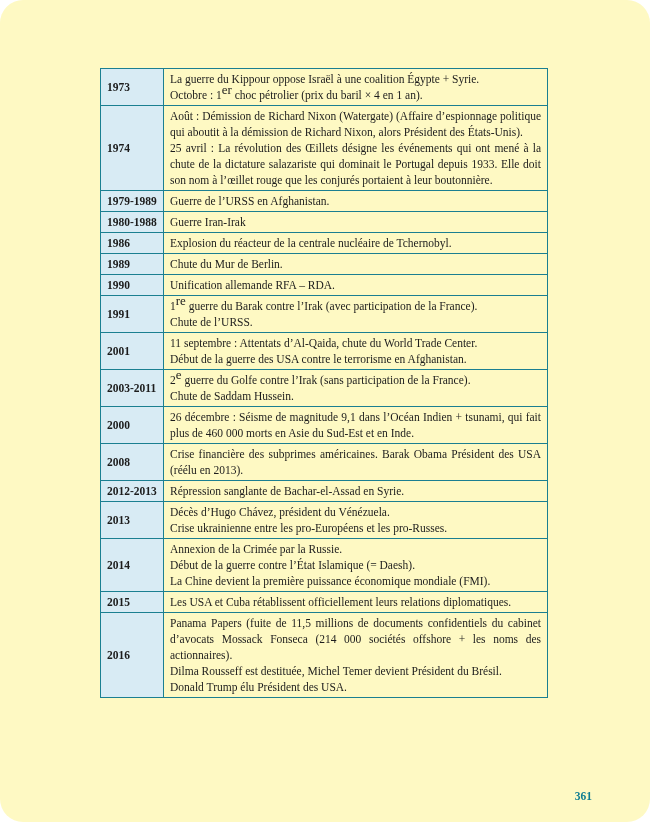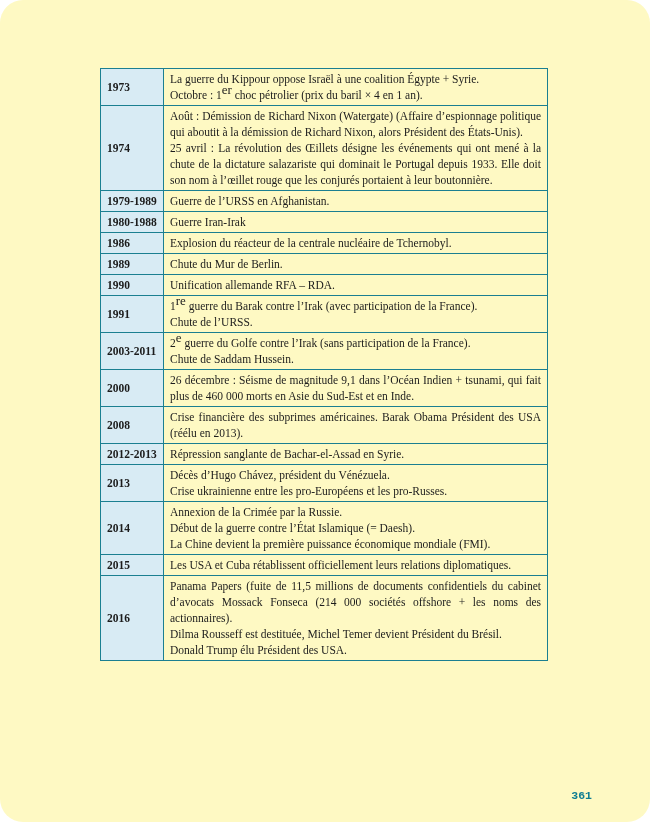--- a/index.html
+++ b/index.html
@@ -47,21 +47,21 @@
   .b { font-weight: normal; }
   sup {
     font-size: 13px;
     line-height: 0;
   }
   .page-number {
     position: absolute;
     right: 58px;
     bottom: 20px;
     color: var(--accent, #0f7d92);
-    font-family: Liberation Mono, monospace;
+    font-family: Liberation Serif, serif;
     font-weight: bold;
     font-size: 11.5px;
   }
 </style>
 </head>
 <body>
 
 <div class="doc-page">
   <table class="timeline">
     <tbody id="timeline-body">
@@ -110,20 +110,27 @@
           </td>
         </tr>
         <tr>
           <td class="year">1991</td>
           <td class="event">
             <div class="line"><span>1</span><sup>re</sup><span> guerre du Barak contre l’Irak (avec participation de la France).</span></div>
             <div class="line"><span>Chute de l’URSS.</span></div>
           </td>
         </tr>
         <tr>
+          <td class="year">2001</td>
+          <td class="event">
+            <div class="line"><span class="b">11 septembre :</span><span> Attentats d’Al-Qaida, chute du World Trade Center.</span></div>
+            <div class="line"><span>Début de la guerre des USA contre le terrorisme en Afghanistan.</span></div>
+          </td>
+        </tr>
+        <tr>
           <td class="year">2003-2011</td>
           <td class="event">
             <div class="line"><span>2</span><sup>e</sup><span> guerre du Golfe contre l’Irak (sans participation de la France).</span></div>
             <div class="line"><span>Chute de Saddam Hussein.</span></div>
           </td>
         </tr>
         <tr>
           <td class="year">2000</td>
           <td class="event">
             <div class="line"><span class="b">26 décembre :</span><span> Séisme de magnitude 9,1 dans l’Océan Indien + tsunami, qui fait plus de 460 000 morts en Asie du Sud-Est et en Inde.</span></div>

